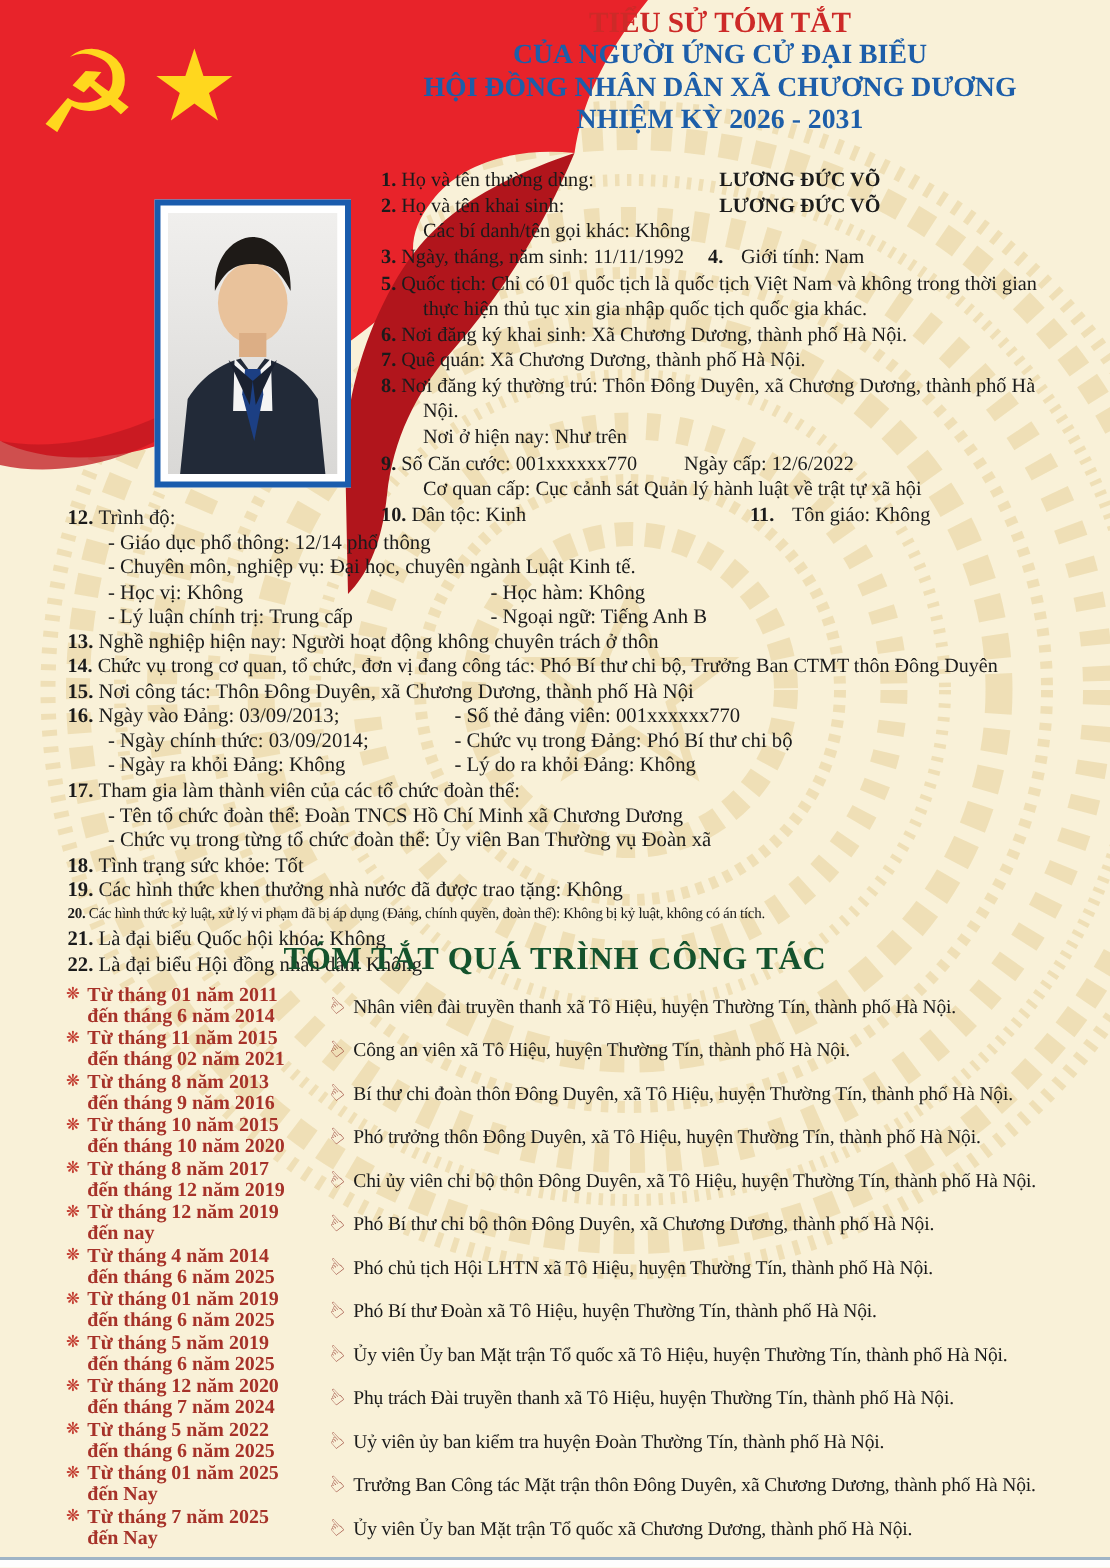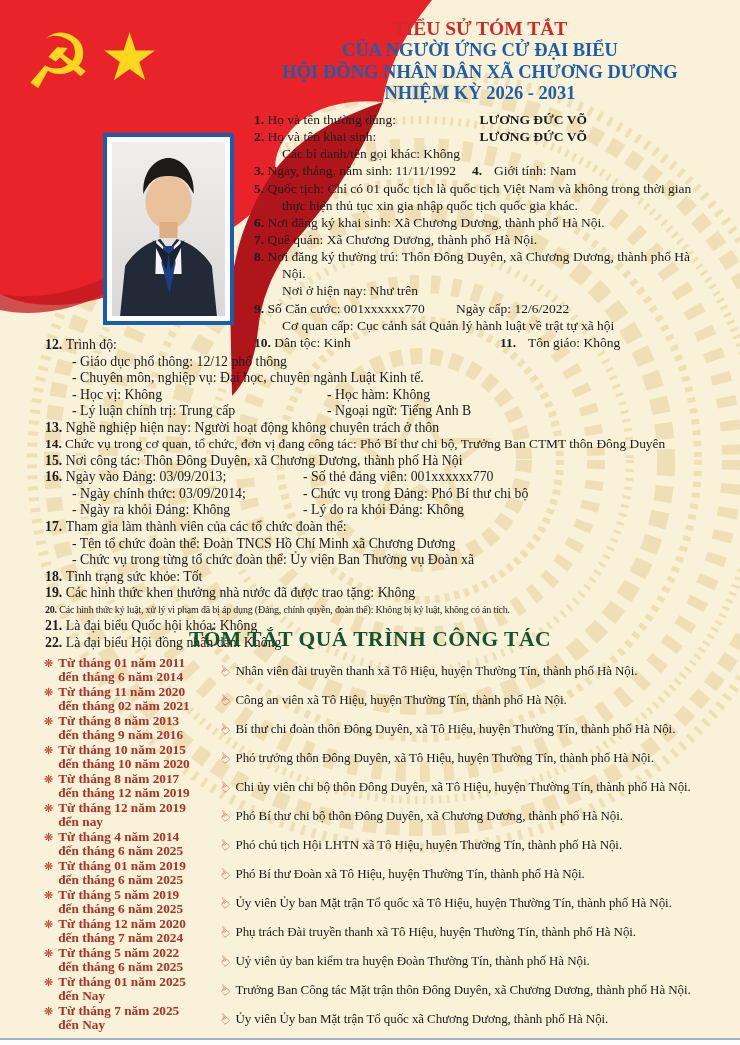--- a/index.html
+++ b/index.html
@@ -3,21 +3,21 @@
 <meta charset="utf-8">
 <style>
   html,body{margin:0;padding:0;}
   .page{position:relative;width:740px;height:1045px;background:#f9f1d8;overflow:hidden;
         font-family:"Liberation Serif", serif;color:#1b1b1b;}
   .wm{position:absolute;left:0;top:0;z-index:0;}
   .flag-svg{position:absolute;left:0;top:0;z-index:2;}
   .photo{position:absolute;left:103px;top:133px;width:131px;height:192px;z-index:3;
          border:4px solid #1a5cad;background:#fff;box-sizing:border-box;padding:5px;}
   .photo svg{display:block;width:100%;height:100%;}
-  .title{position:absolute;left:240px;top:17px;width:480px;text-align:center;font-weight:bold;z-index:4;}
+  .title{position:absolute;left:240px;top:4px;width:480px;text-align:center;font-weight:bold;z-index:4;}
   .t-red{color:#cd2a28;font-size:19.5px;line-height:23px;}
   .t-blue{color:#1d5ea9;font-size:18.5px;line-height:21.5px;font-family:Liberation Serif, serif;}
   #info-top{position:absolute;left:254px;top:111px;width:486px;z-index:4;}
   #info-top .tline{height:17.15px;line-height:17.15px;font-size:13.5px;}
   #info-full{position:absolute;left:45px;top:337px;width:694px;z-index:4;}
   #info-full .tline{height:16.55px;line-height:16.55px;font-size:13.8px;}
   .tline{position:relative;white-space:nowrap;}
   .section-title{position:absolute;top:627px;left:0;width:100%;text-align:center;z-index:4;
                  color:#14532d;font-weight:bold;font-size:21.5px;letter-spacing:.5px;}
   .career{position:absolute;left:44px;top:656px;width:694px;z-index:4;}
@@ -100,21 +100,21 @@
       <div class="tline"><span style="font-weight: bold;">8. </span><span>Nơi đăng ký thường trú: Thôn Đông Duyên, xã Chương Dương, thành phố Hà</span></div>
       <div class="tline" style="padding-left: 28px;"><span>Nội.</span></div>
       <div class="tline" style="padding-left: 28px;"><span>Nơi ở hiện nay: Như trên</span></div>
       <div class="tline"><span style="font-weight: bold;">9. </span><span>Số Căn cước: 001xxxxxx770</span><span style="position: absolute; left: 202px;">Ngày cấp: 12/6/2022</span></div>
       <div class="tline" style="padding-left: 28px;"><span>Cơ quan cấp: Cục cảnh sát Quản lý hành luật về trật tự xã hội</span></div>
       <div class="tline"><span style="font-weight: bold;">10. </span><span>Dân tộc: Kinh</span><span style="font-weight: bold; position: absolute; left: 246px;">11. </span><span style="position: absolute; left: 274px;">Tôn giáo: Không</span></div>
     </div>
 
   <div id="info-full">
       <div class="tline"><span style="font-weight: bold;">12. </span><span>Trình độ:</span></div>
-      <div class="tline" style="padding-left: 27px;"><span>- Giáo dục phổ thông: 12/12 phổ thông</span></div>
+      <div class="tline" style="padding-left: 27px;"><span>- Giáo dục phổ thông: 12/14 phổ thông</span></div>
       <div class="tline" style="padding-left: 27px;"><span>- Chuyên môn, nghiệp vụ: Đại học, chuyên ngành Luật Kinh tế.</span></div>
       <div class="tline" style="padding-left: 27px;"><span>- Học vị: Không</span><span style="position: absolute; left: 282px;">- Học hàm: Không</span></div>
       <div class="tline" style="padding-left: 27px;"><span>- Lý luận chính trị: Trung cấp</span><span style="position: absolute; left: 282px;">- Ngoại ngữ: Tiếng Anh B</span></div>
       <div class="tline"><span style="font-weight: bold; margin-top: 35px;">13. </span><span>Nghề nghiệp hiện nay: Người hoạt động không chuyên trách ở thôn</span></div>
       <div class="tline" style="font-size: 13.4px;"><span style="font-weight: bold;">14. </span><span>Chức vụ trong cơ quan, tổ chức, đơn vị đang công tác: Phó Bí thư chi bộ, Trưởng Ban CTMT thôn Đông Duyên</span></div>
       <div class="tline"><span style="font-weight: bold;">15. </span><span>Nơi công tác: Thôn Đông Duyên, xã Chương Dương, thành phố Hà Nội</span></div>
       <div class="tline"><span style="font-weight: bold;">16. </span><span>Ngày vào Đảng: 03/09/2013;</span><span style="position: absolute; left: 258px;">- Số thẻ đảng viên: 001xxxxxx770</span></div>
       <div class="tline" style="padding-left: 27px;"><span>- Ngày chính thức: 03/09/2014;</span><span style="position: absolute; left: 258px;">- Chức vụ trong Đảng: Phó Bí thư chi bộ</span></div>
       <div class="tline" style="padding-left: 27px;"><span>- Ngày ra khỏi Đảng: Không</span><span style="position: absolute; left: 258px;">- Lý do ra khỏi Đảng: Không</span></div>
       <div class="tline"><span style="font-weight: bold;">17. </span><span>Tham gia làm thành viên của các tổ chức đoàn thể:</span></div>
@@ -139,21 +139,21 @@
         </div>
         <div class="cduty">
           <span class="chand">☝</span>
           <span class="ctext">Nhân viên đài truyền thanh xã Tô Hiệu, huyện Thường Tín, thành phố Hà Nội.</span>
         </div>
       </div>
       <div class="crow">
         <div class="cdates">
           <span class="cbullet">❋</span>
           <div class="cperiod">
-            <div>Từ tháng 11 năm 2020</div>
+            <div>Từ tháng 11 năm 2015</div>
             <div>đến tháng 02 năm 2021</div>
           </div>
         </div>
         <div class="cduty">
           <span class="chand">☝</span>
           <span class="ctext">Công an viên xã Tô Hiệu, huyện Thường Tín, thành phố Hà Nội.</span>
         </div>
       </div>
       <div class="crow">
         <div class="cdates">

